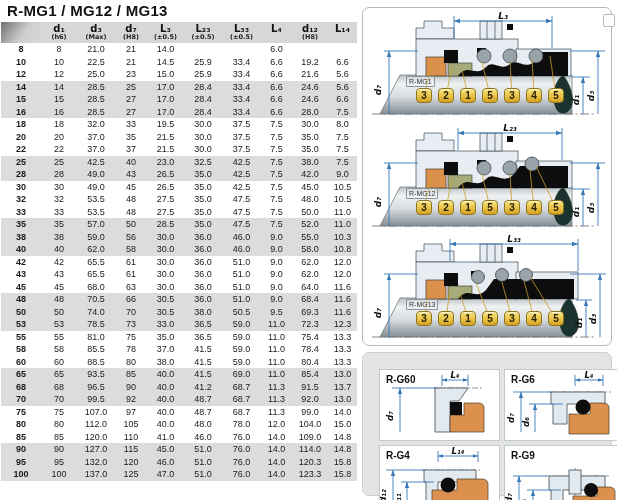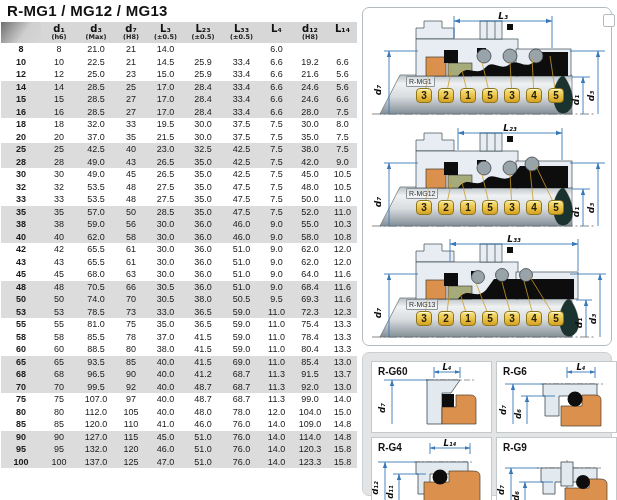--- a/index.html
+++ b/index.html
@@ -39,21 +39,21 @@
               border:0.5px solid #8b949a; padding:0 2px; border-radius:1px;
               background:rgba(255,255,255,.25); line-height:9px; }
   .callouts { position:absolute; left:50px; top:76px; display:flex; gap:6px; }
   .co { width:16px; height:15px; border-radius:4px; text-align:center;
         background:linear-gradient(#f8e47e,#e9c24a 55%,#d3a224);
         border:1px solid #8f7418; box-shadow:inset 0 1px 0 rgba(255,255,255,.7);
         font-size:10px; line-height:14px; font-weight:bold; color:#2a2000; }
 
   .panel2 { position:absolute; left:362px; top:352px; width:250px; height:144px;
             background:#e2e4e5; border:1.5px solid #cdd0d2; border-radius:7px;
-            padding:8px; display:grid; grid-template-columns:1fr 1fr;
+            padding:16px; display:grid; grid-template-columns:1fr 1fr;
             grid-template-rows:1fr 1fr; gap:4px; }
   .gbox { position:relative; background:#fff; border:1px solid #c3c8cb; }
   .gbox .gname { position:absolute; left:6px; top:4px; font-size:10px;
                  font-weight:bold; color:#111; }
 
   
   .hous  { fill:#e7edf2; stroke:#3d4a54; stroke-width:0.7; }
   .grayp { fill:#e3eaef; stroke:#3d4a54; stroke-width:0.8; }
   .orange{ fill:#db914d; stroke:#473c2c; stroke-width:0.7; }
   .olive { fill:#a6ab7c; stroke:#3a342c; stroke-width:0.6; }
@@ -215,20 +215,32 @@
             <td>37.5</td>
             <td>7.5</td>
             <td>30.0</td>
             <td>8.0</td>
           </tr>
           <tr>
             <td class="rowhead">20</td>
             <td>20</td>
             <td>37.0</td>
             <td>35</td>
+            <td>21.5</td>
+            <td>30.0</td>
+            <td>37.5</td>
+            <td>7.5</td>
+            <td>35.0</td>
+            <td>7.5</td>
+          </tr>
+          <tr>
+            <td class="rowhead">22</td>
+            <td>22</td>
+            <td>37.0</td>
+            <td>37</td>
             <td>21.5</td>
             <td>30.0</td>
             <td>37.5</td>
             <td>7.5</td>
             <td>35.0</td>
             <td>7.5</td>
           </tr>
           <tr class="band">
             <td class="rowhead">25</td>
             <td>25</td>

